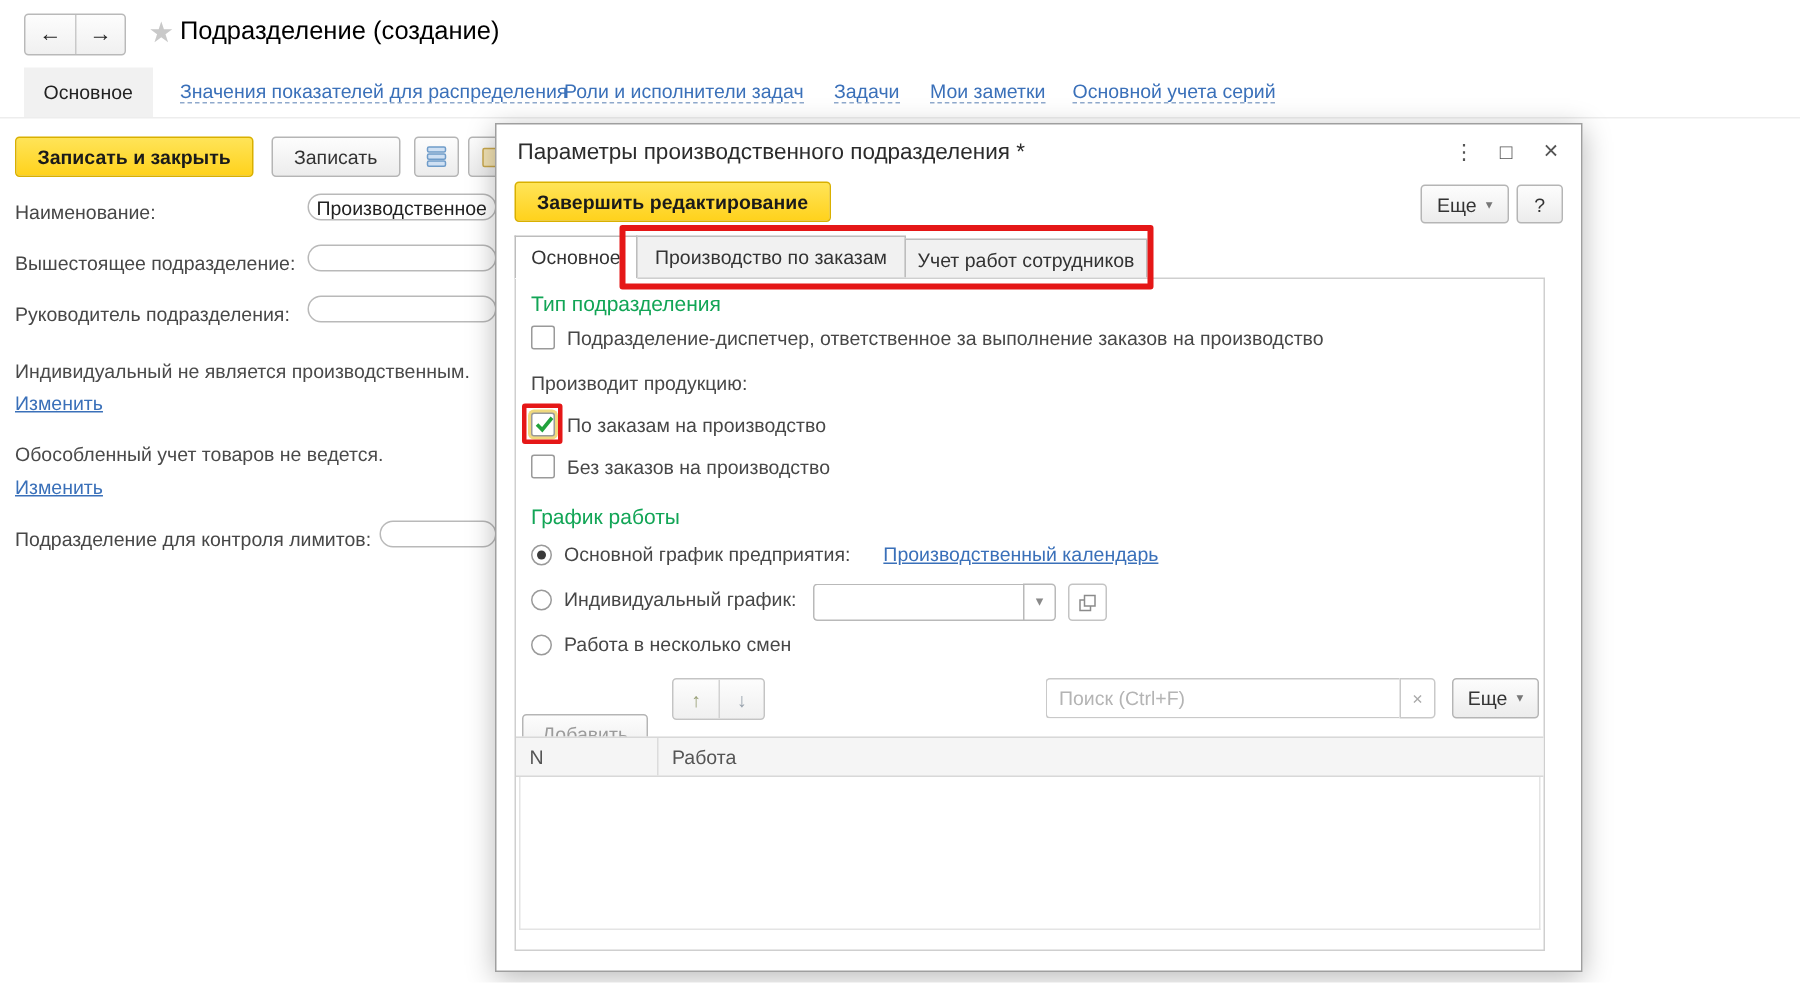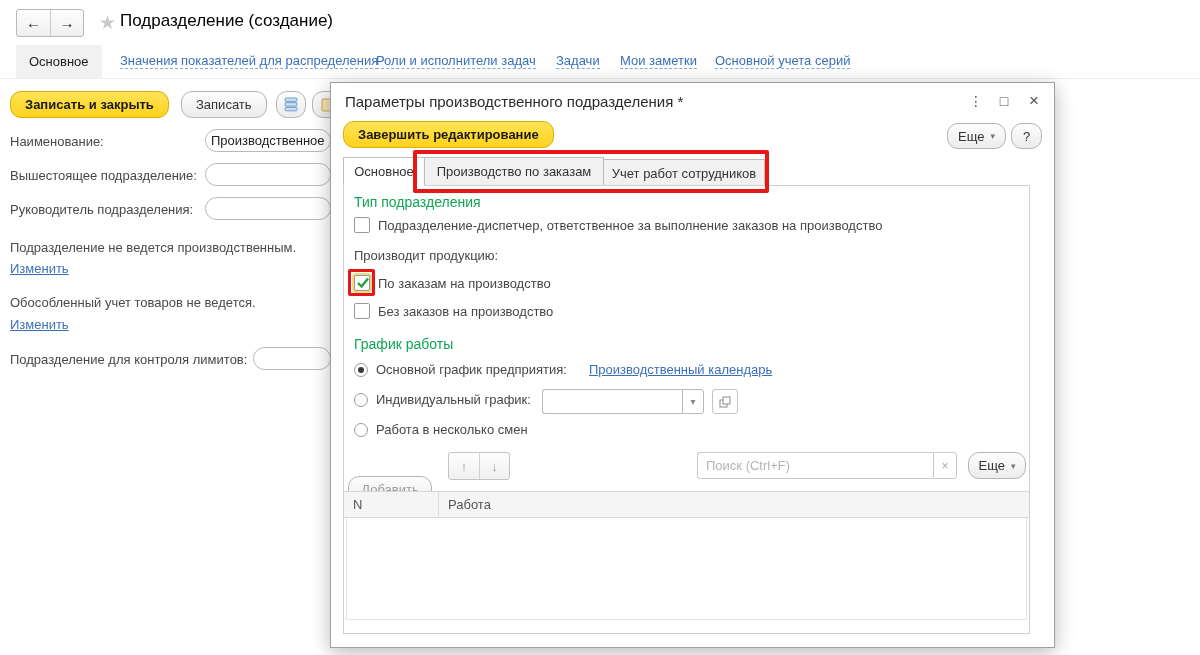--- a/index.html
+++ b/index.html
@@ -19,27 +19,27 @@
   
   .nav-group{display:flex;border:1px solid #b9b9b9;border-radius:3px;overflow:hidden;background:linear-gradient(#fdfdfd,#f0f0f0);}
   .nav-group .nbtn{width:33px;height:26px;border:none;background:transparent;font-size:15px;color:#222;cursor:pointer;line-height:24px;text-align:center;}
   .nav-group .nbtn + .nbtn{border-left:1px solid #c9c9c9;}
   .star{font-size:19px;color:#c9c9c9;}
   .page-title{font-size:17px;color:#000;}
   .main-tab{background:#f1f1f1;color:#222;height:33px;line-height:33px;padding:0 13px;display:inline-block;cursor:pointer;}
   .navlink{color:var(--link_blue);text-decoration:none;border-bottom:1px dashed #8fa9cc;cursor:pointer;white-space:nowrap;}
   .navbar-line{left:0;top:78px;width:1200px;height:0;border-bottom:1px solid #ededed;}
   .btn{display:inline-flex;align-items:center;justify-content:center;height:27px;padding:0 14px;
-       background:linear-gradient(#fdfdfd,#ececec);border:1px solid #b5b5b5;border-radius:11px;
+       background:linear-gradient(#fdfdfd,#ececec);border:1px solid #b5b5b5;border-radius:3px;
        color:#333;cursor:pointer;font-size:13px;font-family:inherit;}
   .btn-yellow{background:linear-gradient(#ffe458,var(--accent_yellow));border-color:#d9b000;font-weight:bold;color:#1a1a1a;}
   .icon-btn{width:30px;padding:0;}
   .flabel{color:#474747;white-space:nowrap;}
   .ftext{color:#4a4a4a;white-space:nowrap;}
-  .inp{height:23px;border:1px solid #b9b9b9;border-radius:12px;padding:0 5px;font-size:13px;color:#222;background:#fff;font-family:inherit;}
+  .inp{height:18px;border:1px solid #b9b9b9;border-radius:12px;padding:0 5px;font-size:13px;color:#222;background:#fff;font-family:inherit;}
   .link{color:var(--link_blue);text-decoration:underline;cursor:pointer;white-space:nowrap;}
   
   .dialog{left:330px;top:82px;width:725px;height:566px;background:#fff;border:1px solid #9f9f9f;
           box-shadow:0 4px 18px rgba(0,0,0,.28);z-index:10;}
   .dlg-title{font-size:15px;color:#2b2b2b;white-space:nowrap;}
   .winctl{width:22px;height:20px;text-align:center;color:#555;font-size:14px;cursor:pointer;line-height:20px;}
   .dtab{position:absolute;top:0;height:29px;line-height:28px;text-align:center;border:1px solid #bdbdbd;cursor:pointer;color:#333;}
   .dtab.inactive{background:#f1f1f1;}
   .dtab.active{background:#fff;border-bottom-color:#fff;z-index:2;}
   .panel{left:12px;top:102px;width:687px;height:449px;border:1px solid #cfcfcf;background:#fff;}
@@ -106,21 +106,21 @@
   </svg>
 </button>
 
 <div class="abs flabel" style="left:10px;top:134px;">Наименование:</div>
 <input class="abs inp" style="left: 205px; top: 129px; width: 126px;" value="Производственное">
 <div class="abs flabel" style="left:10px;top:168px;">Вышестоящее подразделение:</div>
 <input class="abs inp" style="left: 205px; top: 163px; width: 126px;" value="">
 <div class="abs flabel" style="left:10px;top:202px;">Руководитель подразделения:</div>
 <input class="abs inp" style="left: 205px; top: 197px; width: 126px;" value="">
 
-<div class="abs ftext" style="left:10px;top:240px;">Подразделение не ведется производственным.</div>
+<div class="abs ftext" style="left:10px;top:240px;">Индивидуальный не является производственным.</div>
 <a class="abs link" style="left:10px;top:261px;">Изменить</a>
 <div class="abs ftext" style="left:10px;top:295px;">Обособленный учет товаров не ведется.</div>
 <a class="abs link" style="left:10px;top:317px;">Изменить</a>
 <div class="abs flabel" style="left:10px;top:352px;">Подразделение для контроля лимитов:</div>
 <input class="abs inp" style="left: 253px; top: 347px; width: 78px;" value="">
 
 <div class="abs dialog">
   <div class="abs dlg-title" style="left:14px;top:10px;">Параметры производственного подразделения *</div>
   <div class="abs winctl" style="left:634px;top:8px;">⋮</div>
   <div class="abs winctl" style="left:662px;top:8px;">□</div>

